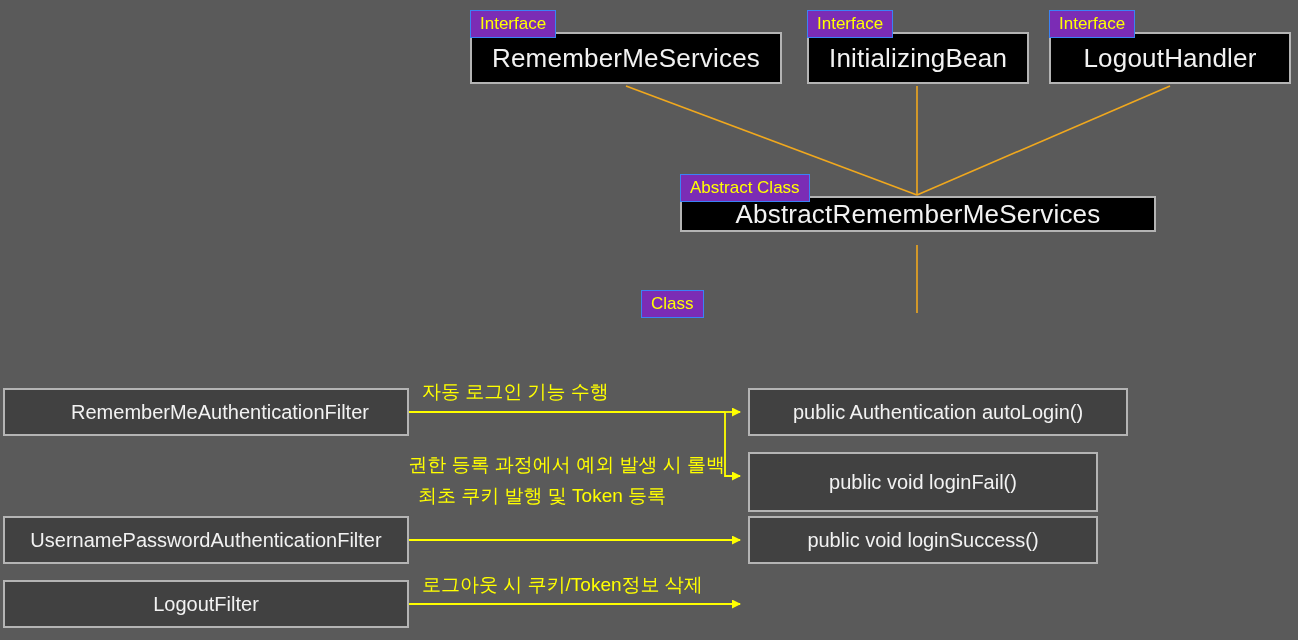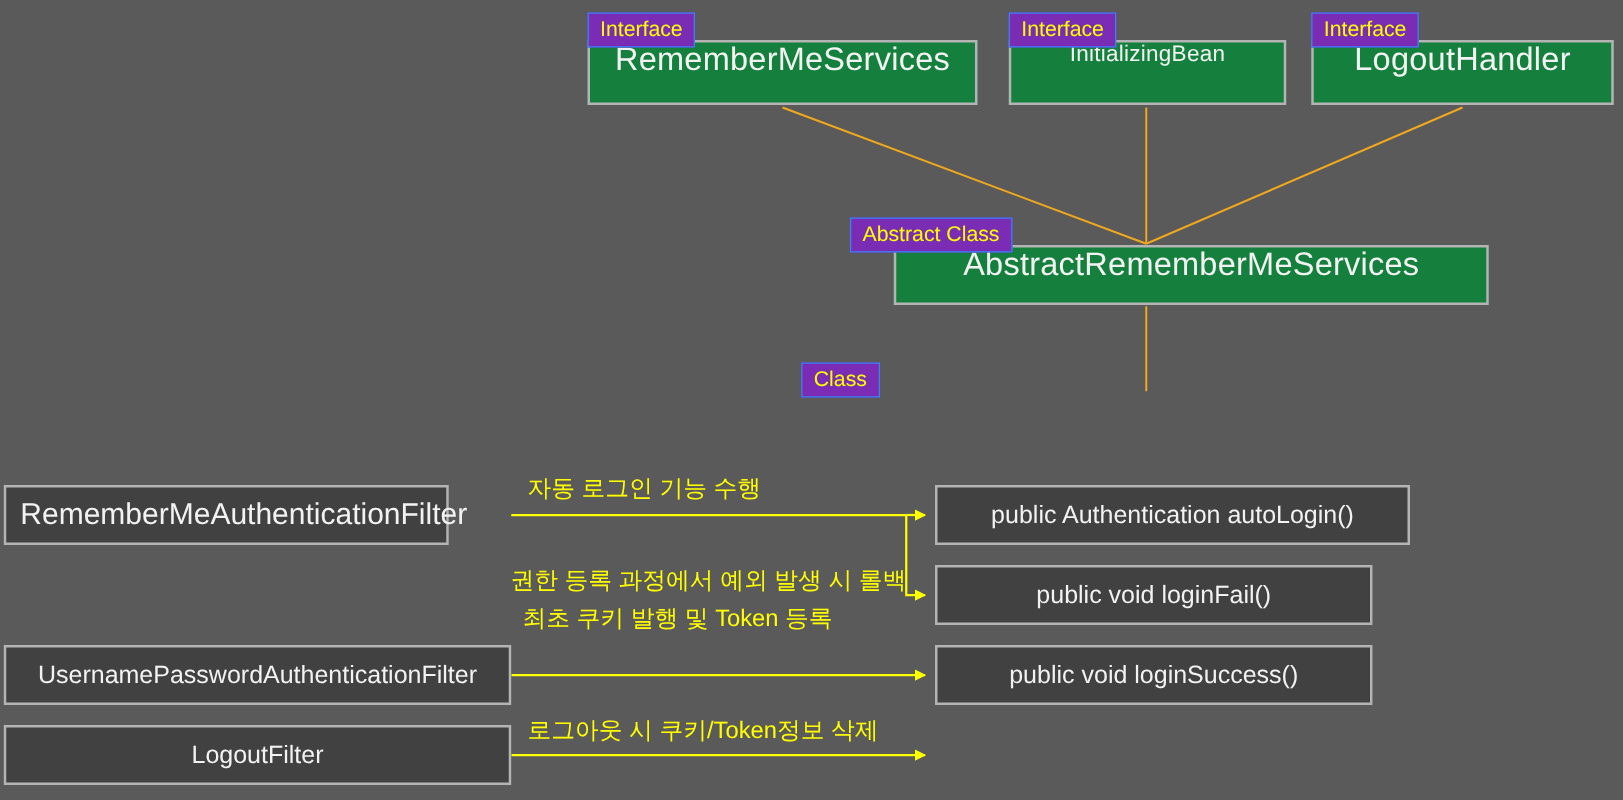--- a/index.html
+++ b/index.html
@@ -23,23 +23,24 @@
     top: 0;
     width: 1298px;
     height: 640px;
     pointer-events: none;
   }
 
   
   .node {
     position: absolute;
     box-sizing: border-box;
-    background: #15803d;
+    background: #000000;
     border: 2px solid #b4b4b4;
     display: flex;
+    align-items: center;
     justify-content: center;
     color: #f2f2f2;
     letter-spacing: 0.2px;
     z-index: 3;
   }
   .node .node-label {
     white-space: nowrap;
     line-height: 1;
   }
   .stereotype {
@@ -112,53 +113,53 @@
       <path d="M409,604 L740,604" marker-end="url(#arrowYellow)"></path>
     </g>
   </svg>
 
   <div class="stereotype" style="left:470px; top:10px;">Interface</div>
   <div class="node" style="left:470px; top:32px; width:312px; height:52px; font-size:26px;">
     <span class="node-label">RememberMeServices</span>
   </div>
 
   <div class="stereotype" style="left:807px; top:10px;">Interface</div>
-  <div class="node" style="left:807px; top:32px; width:222px; height:52px; font-size:18px;">
+  <div class="node" style="left:807px; top:32px; width:222px; height:52px; font-size:26px;">
     <span class="node-label">InitializingBean</span>
   </div>
 
   <div class="stereotype" style="left:1049px; top:10px;">Interface</div>
   <div class="node" style="left:1049px; top:32px; width:242px; height:52px; font-size:26px;">
     <span class="node-label">LogoutHandler</span>
   </div>
 
   <div class="stereotype" style="left:680px; top:174px;">Abstract Class</div>
-  <div class="node" style="left:680px; top:196px; width:476px; height:48px; font-size:26px;margin-left:35px;">
+  <div class="node" style="left:680px; top:196px; width:476px; height:36px; font-size:26px;">
     <span class="node-label">AbstractRememberMeServices</span>
   </div>
 
   <div class="stereotype" style="left:641px; top:290px;">Class</div>
 
-  <div class="flatbox" style="left:3px; top:388px; width:356px; height:48px; font-size:24px;padding-left:28px;">
+  <div class="flatbox" style="left:3px; top:388px; width:406px; height:48px; font-size:20px;padding-left:28px;">
     <span class="node-label">RememberMeAuthenticationFilter</span>
   </div>
 
   <div class="flatbox" style="left:3px; top:580px; width:406px; height:48px; font-size:20px;">
     <span class="node-label">LogoutFilter</span>
   </div>
 
   <div class="flatbox" style="left:3px; top:516px; width:406px; height:48px; font-size:20px;">
     <span class="node-label">UsernamePasswordAuthenticationFilter</span>
   </div>
 
   <div class="flatbox" style="left:748px; top:388px; width:380px; height:48px; font-size:20px;">
     <span class="node-label">public Authentication autoLogin()</span>
   </div>
 
-  <div class="flatbox" style="left:748px; top:452px; width:350px; height:48px; font-size:20px;text-align:right;">
+  <div class="flatbox" style="left:748px; top:452px; width:350px; height:60px; font-size:20px;text-align:right;">
     <span class="node-label">public void loginFail()</span>
   </div>
 
   <div class="flatbox" style="left:748px; top:516px; width:350px; height:48px; font-size:20px;">
     <span class="node-label">public void loginSuccess()</span>
   </div>
 
 
   <div class="caption" style="left:422px; top:382px;">자동 로그인 기능 수행</div>
 

